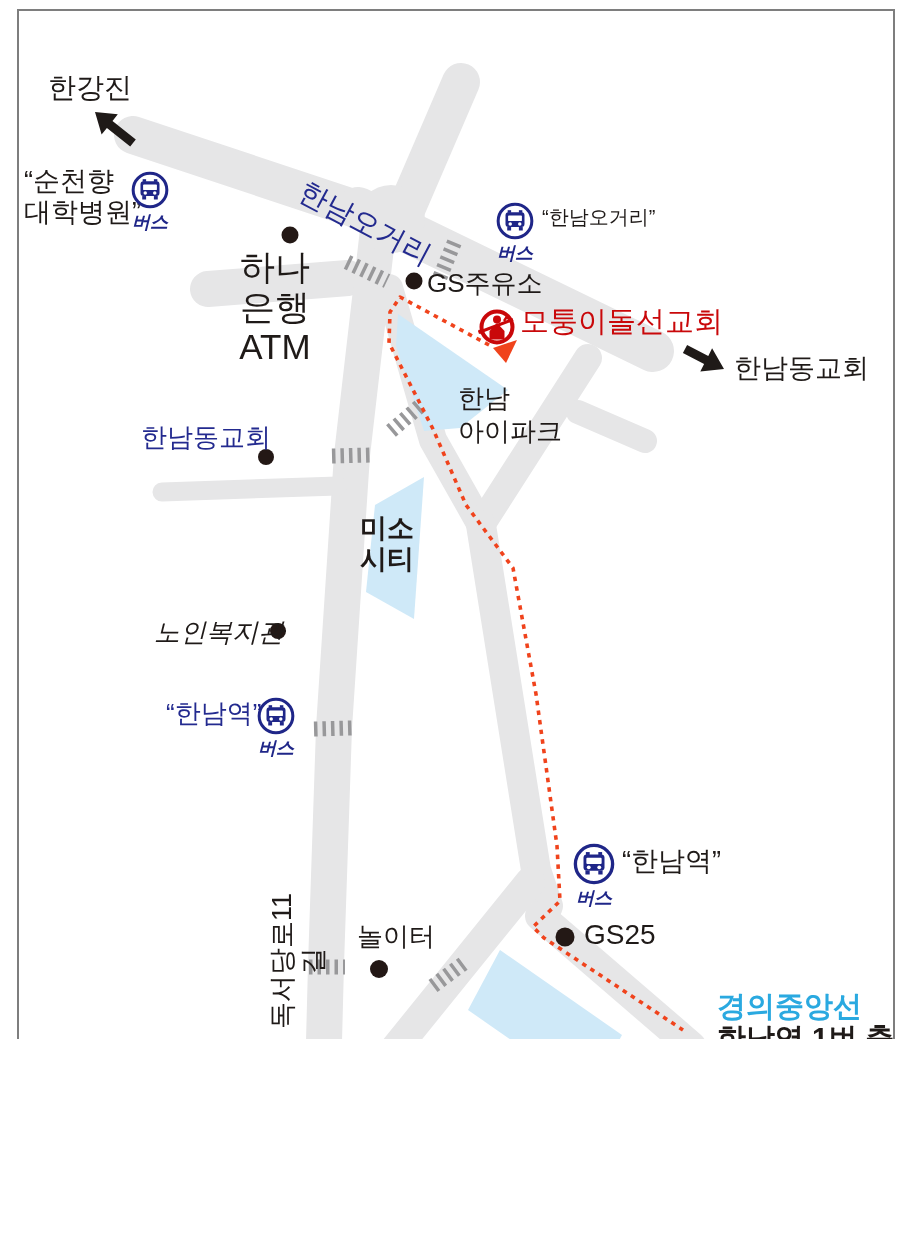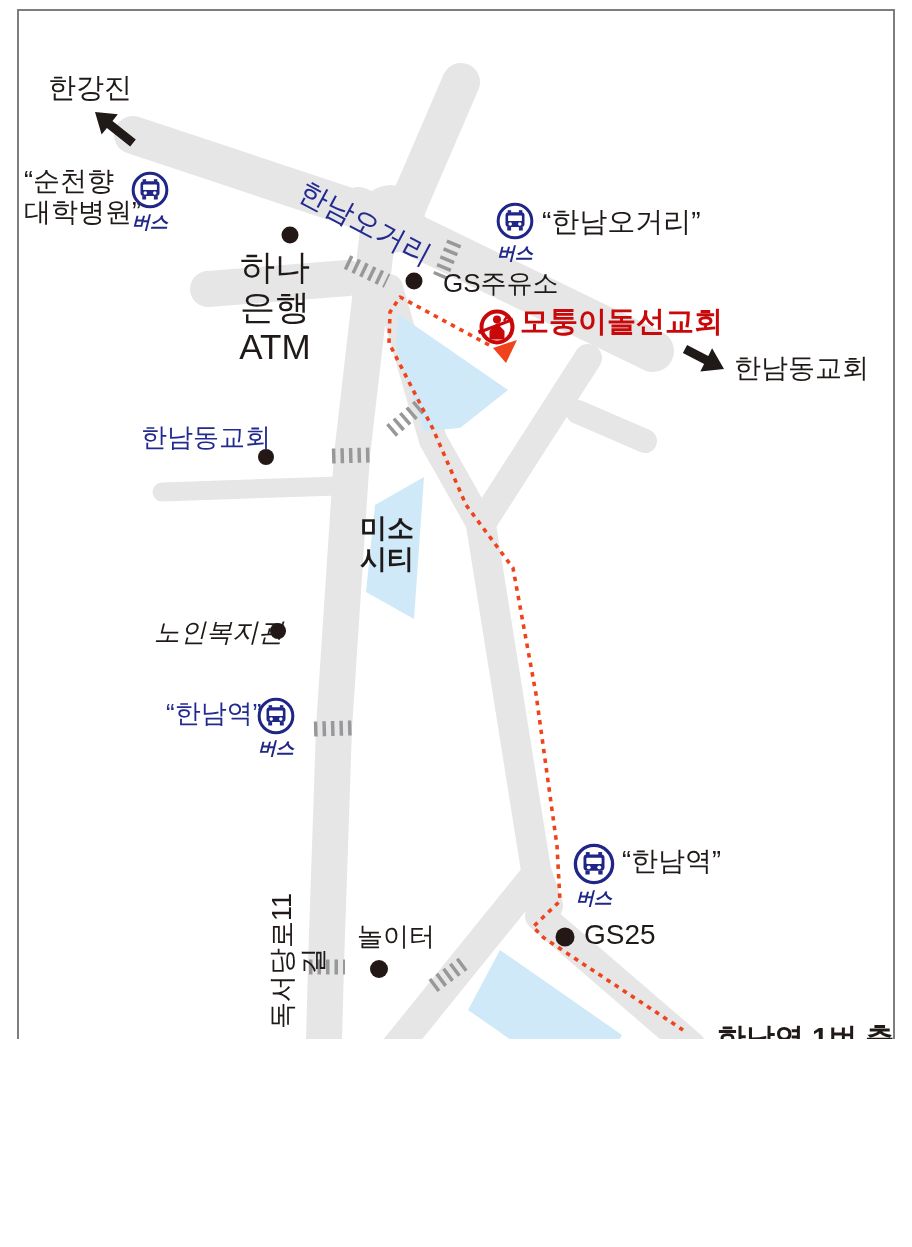--- a/index.html
+++ b/index.html
@@ -8,21 +8,21 @@
     font-family:"Liberation Sans","DejaVu Sans",sans-serif;color:#1f1a18;
   }
   #frame{
     position:absolute;left:17px;top:9px;width:878px;height:1222px;
     border:2.5px solid #7e7e7e;box-sizing:border-box;pointer-events:none;z-index:5;
   }
   svg.base{position:absolute;left:0;top:0;z-index:1;}
   .lbl{position:absolute;z-index:3;white-space:pre-line;line-height:1.14;letter-spacing:0;}
   .blk{color:#1f1a18;}
   .navy{color:#232a8f;}
-  .red{color:#c9080a;font-weight:bold;}
+  .red{color:#c9080a;font-weight:normal;}
   .sky{color:#2aa9e0;font-weight:bold;}
   .bold{font-weight:bold;}
   .ctr{text-align:center;}
   .busicon{position:absolute;z-index:3;}
   .busword{position:absolute;z-index:3;color:#1f2688;font-weight:bold;text-align:center;font-style:italic;}
   .logo{position:absolute;z-index:3;}
   .rot-road{transform:rotate(28deg);transform-origin:center;font-weight:500;}
   .rot-vert{transform:rotate(-90deg);transform-origin:center;text-align:center;}
 </style>
 </head>
@@ -81,33 +81,36 @@
       <circle cx="565" cy="937" r="9.5"></circle>
     </g>
   </svg>
 
   <div class="lbl blk" style="left:48px;top:72px;font-size:28px;">한강진</div>
   <div class="lbl blk" style="left:24px;top:166px;font-size:27px;">“순천향
 대학병원”</div>
   <div class="lbl navy rot-road" style="left:292px;top:210px;width:158px;font-size:29px;">한남오거리</div>
   <div class="lbl blk ctr" style="left:225px;top:247px;width:100px;font-size:35px;">하나은행
 ATM</div>
-  <div class="lbl blk" style="left:427px;top:269px;font-size:26px;margin-left:16px;">GS주유소</div>
-  <div class="lbl blk" style="left:542px;top:206px;font-size:28px;">“한남오거리”</div>
+  <div class="lbl blk" style="left:427px;top:269px;font-size:26px;">GS주유소</div>
+  <div class="lbl blk" style="left:542px;top:206px;font-size:20px;">“한남오거리”</div>
   <div class="lbl red" style="left:520px;top:305px;font-size:29px;">모퉁이돌선교회</div>
   <div class="lbl blk" style="left:734px;top:353px;font-size:27px;">한남동교회</div>
+  <div class="lbl blk" style="left:458px;top:382px;font-size:26px;line-height:1.25;">한남
+아이파크</div>
   <div class="lbl navy" style="left:141px;top:423px;font-size:26px;font-weight:500;">한남동교회</div>
   <div class="lbl blk" style="left:360px;top:513px;font-size:27px;font-weight:bold;">미소
 시티</div>
   <div class="lbl blk" style="left:154px;top:618px;font-size:26px;font-style:italic;">노인복지관</div>
   <div class="lbl navy" style="left:166px;top:699px;font-size:26px;font-weight:500;">“한남역”</div>
   <div class="lbl blk rot-vert" style="left:206px;top:947px;width:150px;height:28px;font-size:27px;">독서당로11길</div>
   <div class="lbl blk" style="left:357px;top:922px;font-size:26px;">놀이터</div>
   <div class="lbl blk" style="left:622px;top:846px;font-size:27px;">“한남역”</div>
   <div class="lbl blk" style="left:584px;top:919px;font-size:28px;">GS25</div>
+  <div class="lbl sky" style="left:717px;top:990px;font-size:29px;">경의중앙선</div>
   <div class="lbl blk bold" style="left:717px;top:1022px;font-size:29px;">한남역 1번 출구</div>
 
   <div class="busicon" style="left:131px;top:171px;">
     <svg width="38" height="38" viewBox="0 0 44 44">
       <circle cx="22" cy="22" r="19.5" fill="#fff" stroke="#1f2688" stroke-width="3.5"></circle>
       <rect x="13.5" y="9.5" width="4" height="3" fill="#1f2688"></rect>
         <rect x="26.5" y="9.5" width="4" height="3" fill="#1f2688"></rect>
       <rect x="11" y="12" width="22" height="17" rx="3.5" fill="#1f2688"></rect>
       <rect x="14" y="15.5" width="16" height="6.5" rx="1" fill="#fff"></rect>
       <circle cx="16.5" cy="25.5" r="2" fill="#fff"></circle>

